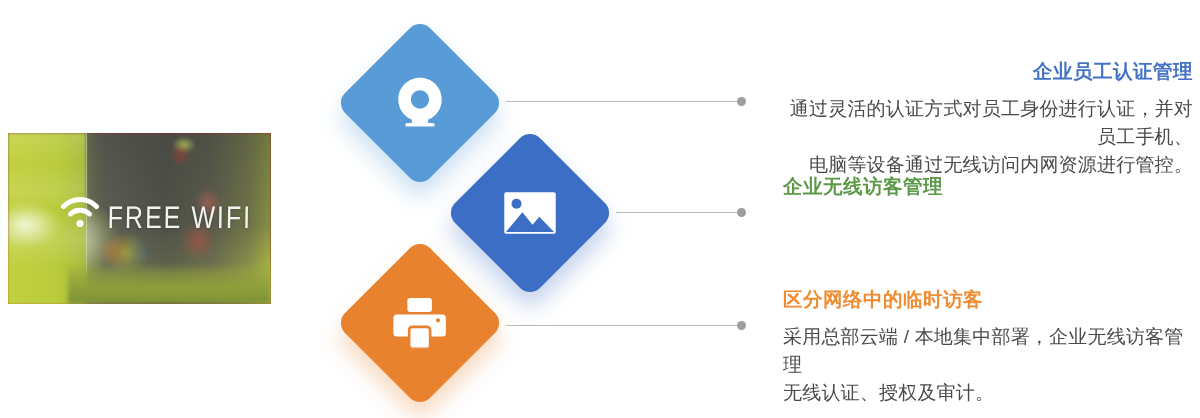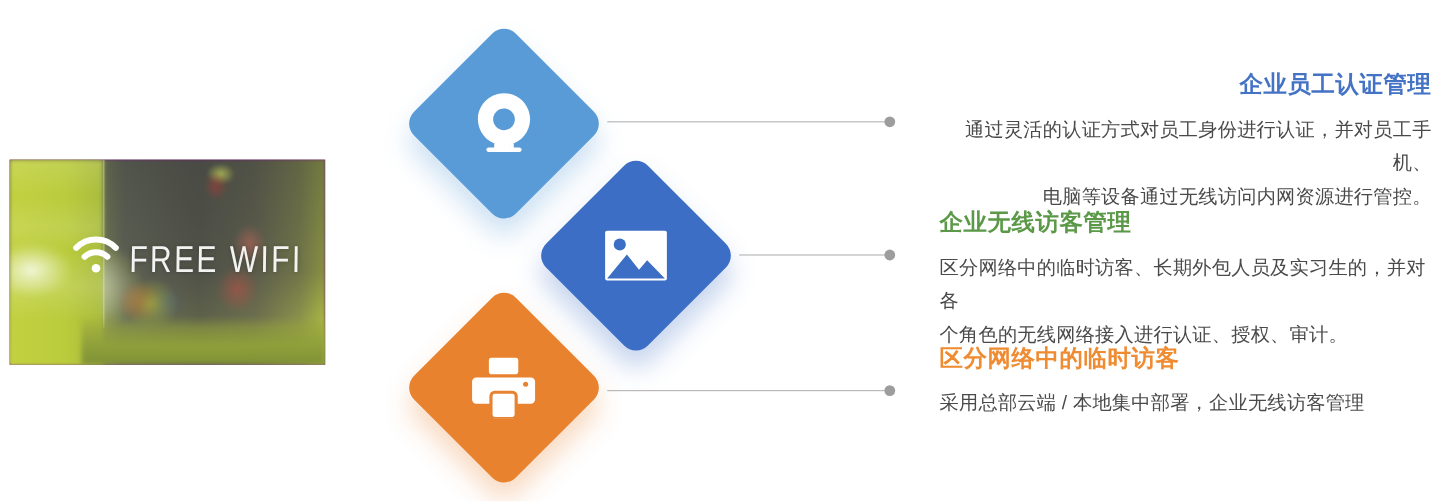--- a/index.html
+++ b/index.html
@@ -19,21 +19,21 @@
   }
 
   
   .photo {
     position: absolute;
     left: 8px;
     top: 133px;
     width: 263px;
     height: 171px;
     overflow: hidden;
-    background: #701a75;
+    background: #b91c1c;
   }
   .photo-bg {
     position: absolute;
     inset: 0;
     background:
       radial-gradient(ellipse 70px 55px at 60px 105px, rgba(235,240,215,0.85) 0%, rgba(200,214,120,0.2) 60%, rgba(0,0,0,0) 75%),
       radial-gradient(ellipse 34px 30px at 118px 120px, rgba(168,186,64,0.65) 0%, rgba(0,0,0,0) 70%),
       radial-gradient(ellipse 26px 24px at 108px 118px, rgba(195,60,50,0.55) 0%, rgba(0,0,0,0) 72%),
       radial-gradient(ellipse 20px 20px at 131px 119px, rgba(60,80,140,0.45) 0%, rgba(0,0,0,0) 72%),
       radial-gradient(ellipse 24px 26px at 190px 108px, rgba(190,80,70,0.55) 0%, rgba(0,0,0,0) 74%),
@@ -149,21 +149,21 @@
   .b3 { top: 288px; }
   .block h3 {
     margin: 0 0 12px 0;
     font-size: 19.5px;
     font-weight: bold;
     letter-spacing: 0.5px;
     line-height: 1.2;
   }
   .block p {
     margin: 0;
-    font-size: 16px;
+    font-size: 19px;
     line-height: 28px;
     color: #4a4a4a;
     letter-spacing: 0.2px;
   }
 </style>
 </head>
 <body>
 
 <div id="stage">
 
@@ -225,26 +225,23 @@
   <div class="block b1">
     <h3 style="color: rgb(68, 115, 197);">企业员工认证管理</h3>
     <p>
       <span>通过灵活的认证方式对员工身份进行认证，并对员工手机、</span><br>
       <span>电脑等设备通过无线访问内网资源进行管控。</span>
     </p>
   </div>
 
   <div class="block b2">
     <h3 style="color: rgb(91, 153, 73);">企业无线访客管理</h3>
-    <p>
-      <span>区分网络中的临时访客、长期外包人员及实习生的，并对各</span><br>
-      <span>个角色的无线网络接入进行认证、授权、审计。</span>
-    </p>
   </div>
 
   <div class="block b3">
     <h3 style="color: rgb(239, 139, 49);">区分网络中的临时访客</h3>
     <p>
       <span>采用总部云端 / 本地集中部署，企业无线访客管理</span><br>
+      <span>无线认证、授权及审计。</span>
     </p>
   </div>
 
 </div>
 
 </body></html>

